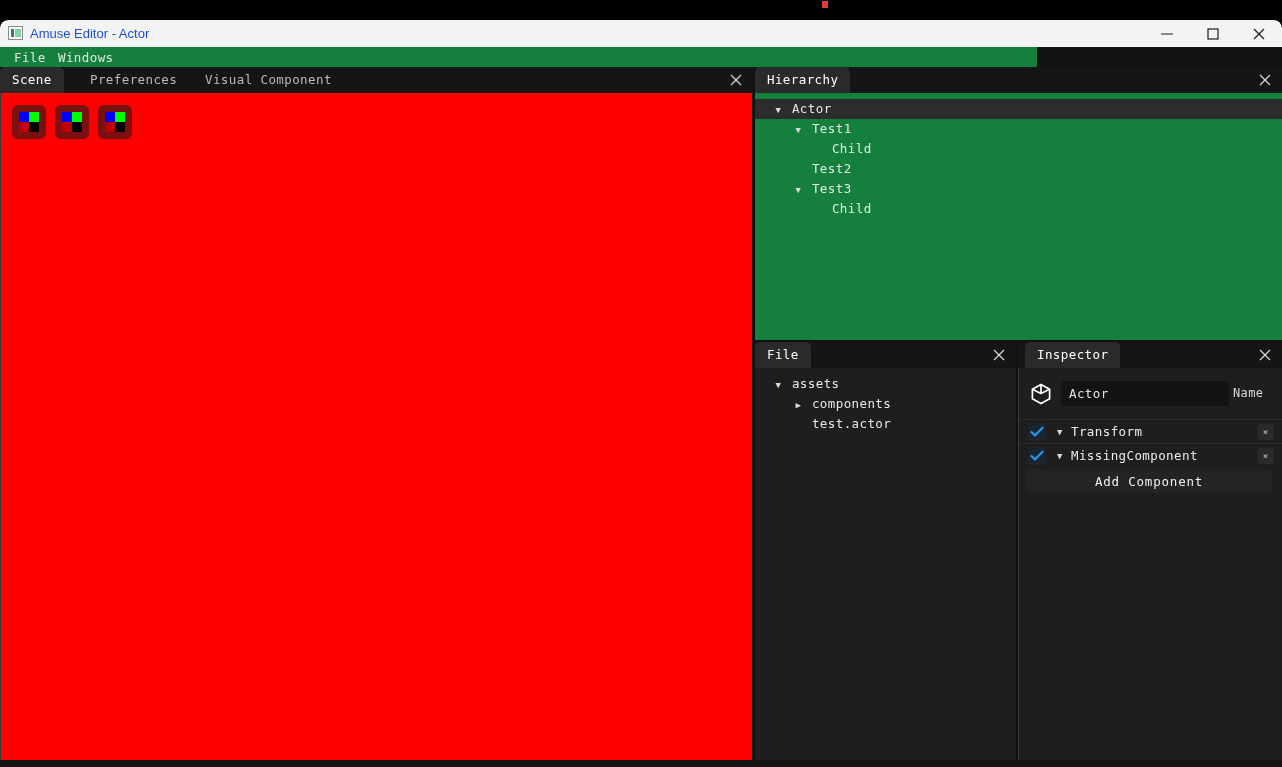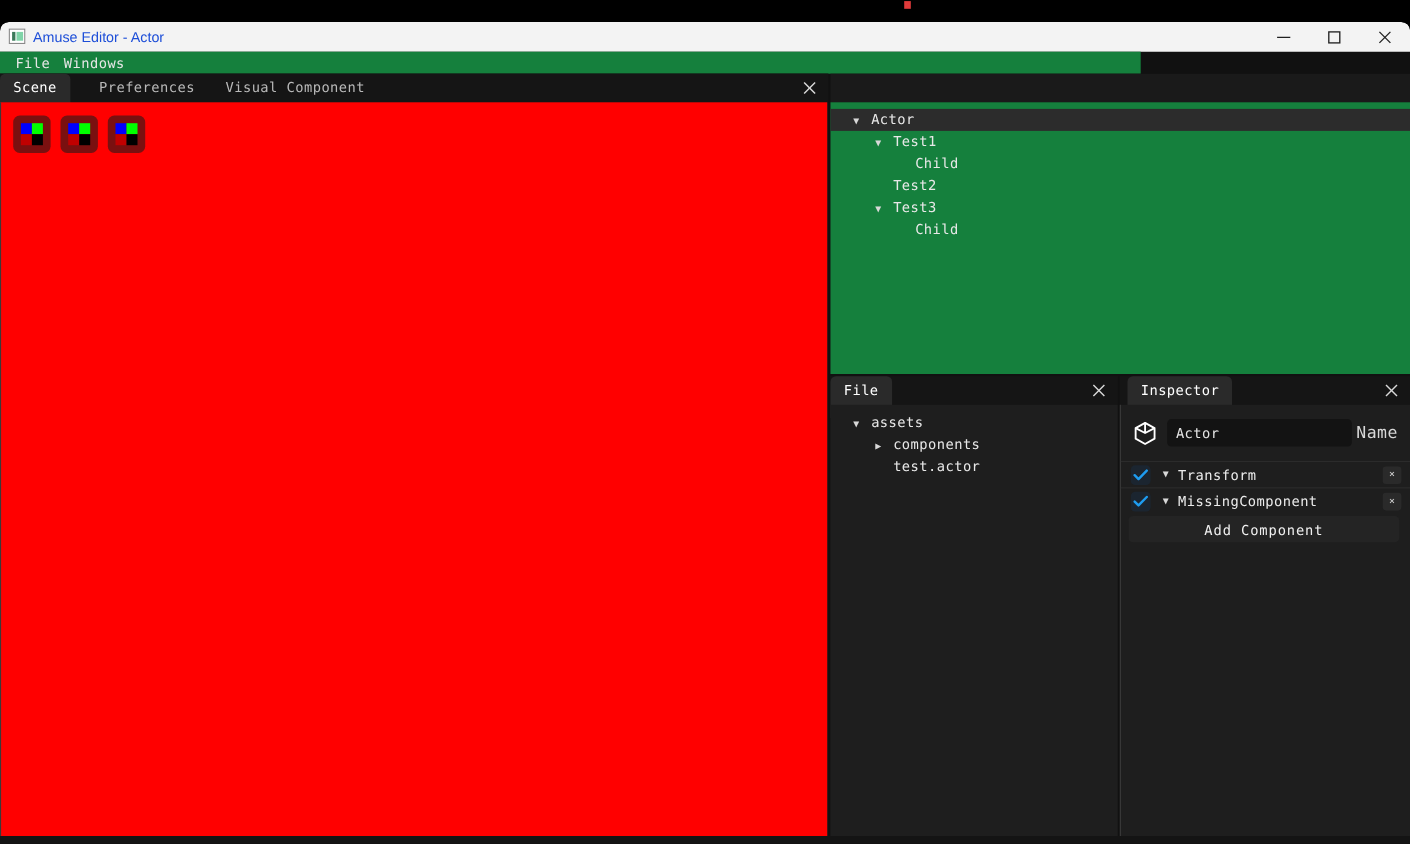--- a/index.html
+++ b/index.html
@@ -225,21 +225,21 @@
     font-family: "DejaVu Sans Mono", monospace;
     font-size: 12.5px;
     letter-spacing: 0.4px;
     padding: 0 8px;
     box-sizing: border-box;
     outline: none;
   }
   .name-label {
     position: absolute;
     left: 214px; top: 0;
-    font-size: 15px;
+    font-size: 12px;
     color: #d8d8d8;
     letter-spacing: 0.4px;
     line-height: 27px;
   }
   .comp-row {
     position: absolute;
     left: 0;
     width: 100%;
     height: 24px;
     border-top: 1px solid #2b2b2b;
@@ -378,20 +378,29 @@
       <div class="sprite" style="left:97px;">
         <div class="q q1"></div>
         <div class="q q2"></div>
         <div class="q q3"></div>
         <div class="q q4"></div>
       </div>
     </div>
   </div>
 
   <div class="panel" id="hierarchy-panel">
+    <div class="panel-tabbar">
+      <div class="tab active" style="left:0;">Hierarchy</div>
+      <div class="panel-close" style="right:8px;">
+        <svg width="18" height="18" viewBox="0 0 18 18">
+            <line x1="4" y1="4" x2="14" y2="14" stroke="#d9d9d9" stroke-width="1.3"></line>
+            <line x1="14" y1="4" x2="4" y2="14" stroke="#d9d9d9" stroke-width="1.3"></line>
+          </svg>
+      </div>
+    </div>
     <div class="panel-body">
       <div class="tree">
         <div class="tree-row selected" style="padding-left:18px;">
           <span class="tree-arrow">▼</span>
           <span class="tree-label">Actor</span>
         </div>
         <div class="tree-row" style="padding-left:38px;">
           <span class="tree-arrow">▼</span>
           <span class="tree-label">Test1</span>
         </div>

